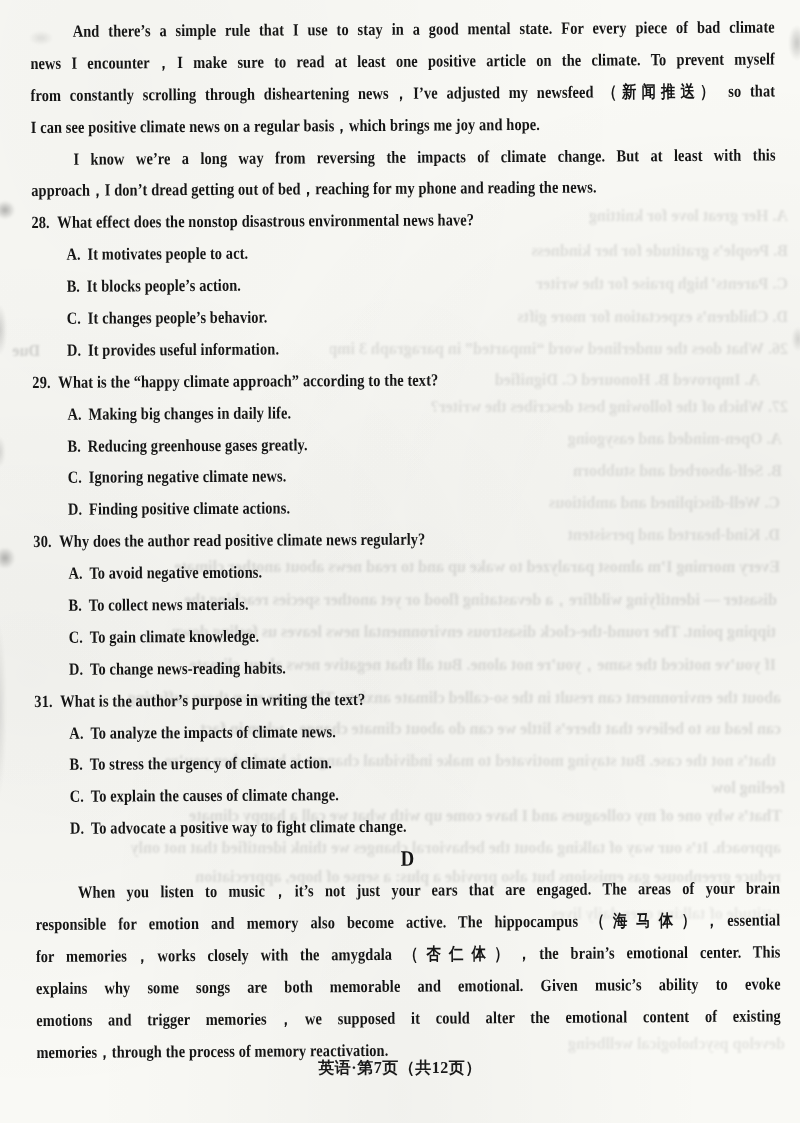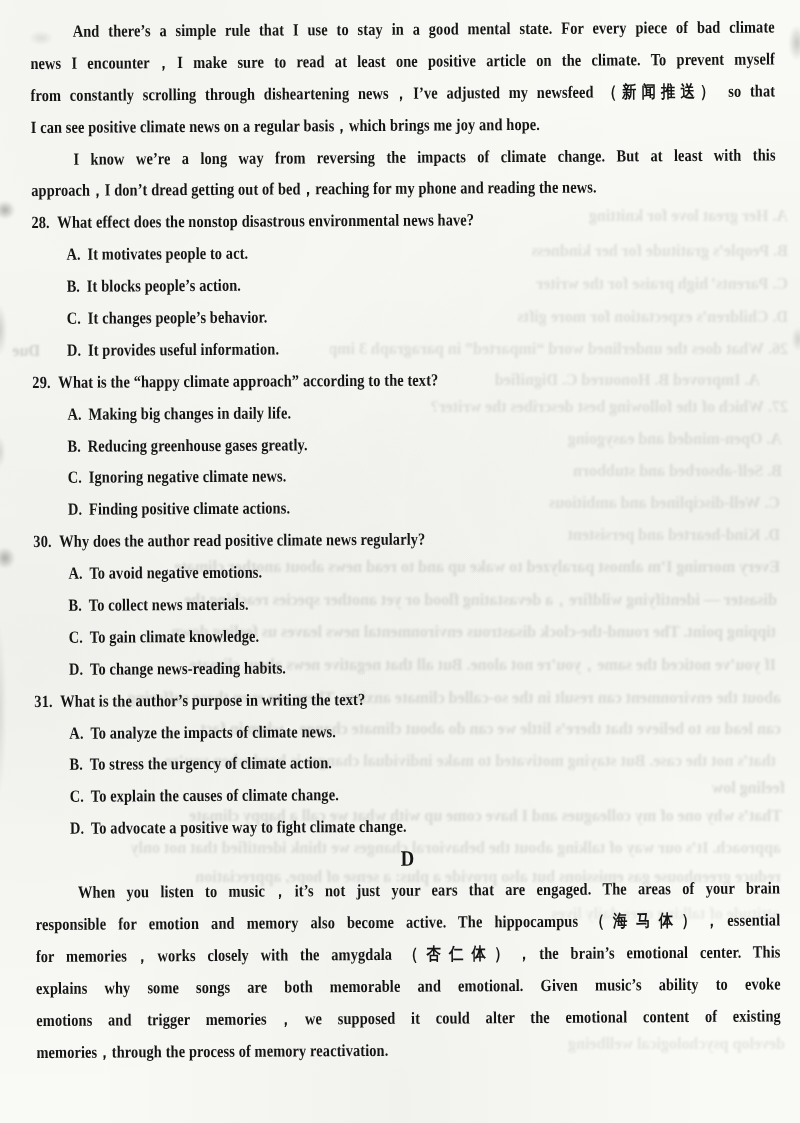--- a/index.html
+++ b/index.html
@@ -137,13 +137,14 @@
       <div class="ln opt-ln"><span class="opt-label">D.</span><span>To advocate a positive way to fight climate change.</span></div>
       <div class="ln heading-ln">D</div>
       <div class="ln p-ln indent just">When you listen to music，it’s not just your ears that are engaged. The areas of your brain</div>
       <div class="ln p-ln just">responsible for emotion and memory also become active. The hippocampus （海马体），essential</div>
       <div class="ln p-ln just">for memories，works closely with the amygdala （杏仁体），the brain’s emotional center. This</div>
       <div class="ln p-ln just">explains why some songs are both memorable and emotional. Given music’s ability to evoke</div>
       <div class="ln p-ln just">emotions and trigger memories，we supposed it could alter the emotional content of existing</div>
       <div class="ln p-ln">memories，through the process of memory reactivation.</div>
     </div>
 
+  <div class="footer">英语·第7页（共12页）</div>
 </div>
 
 </body></html>

